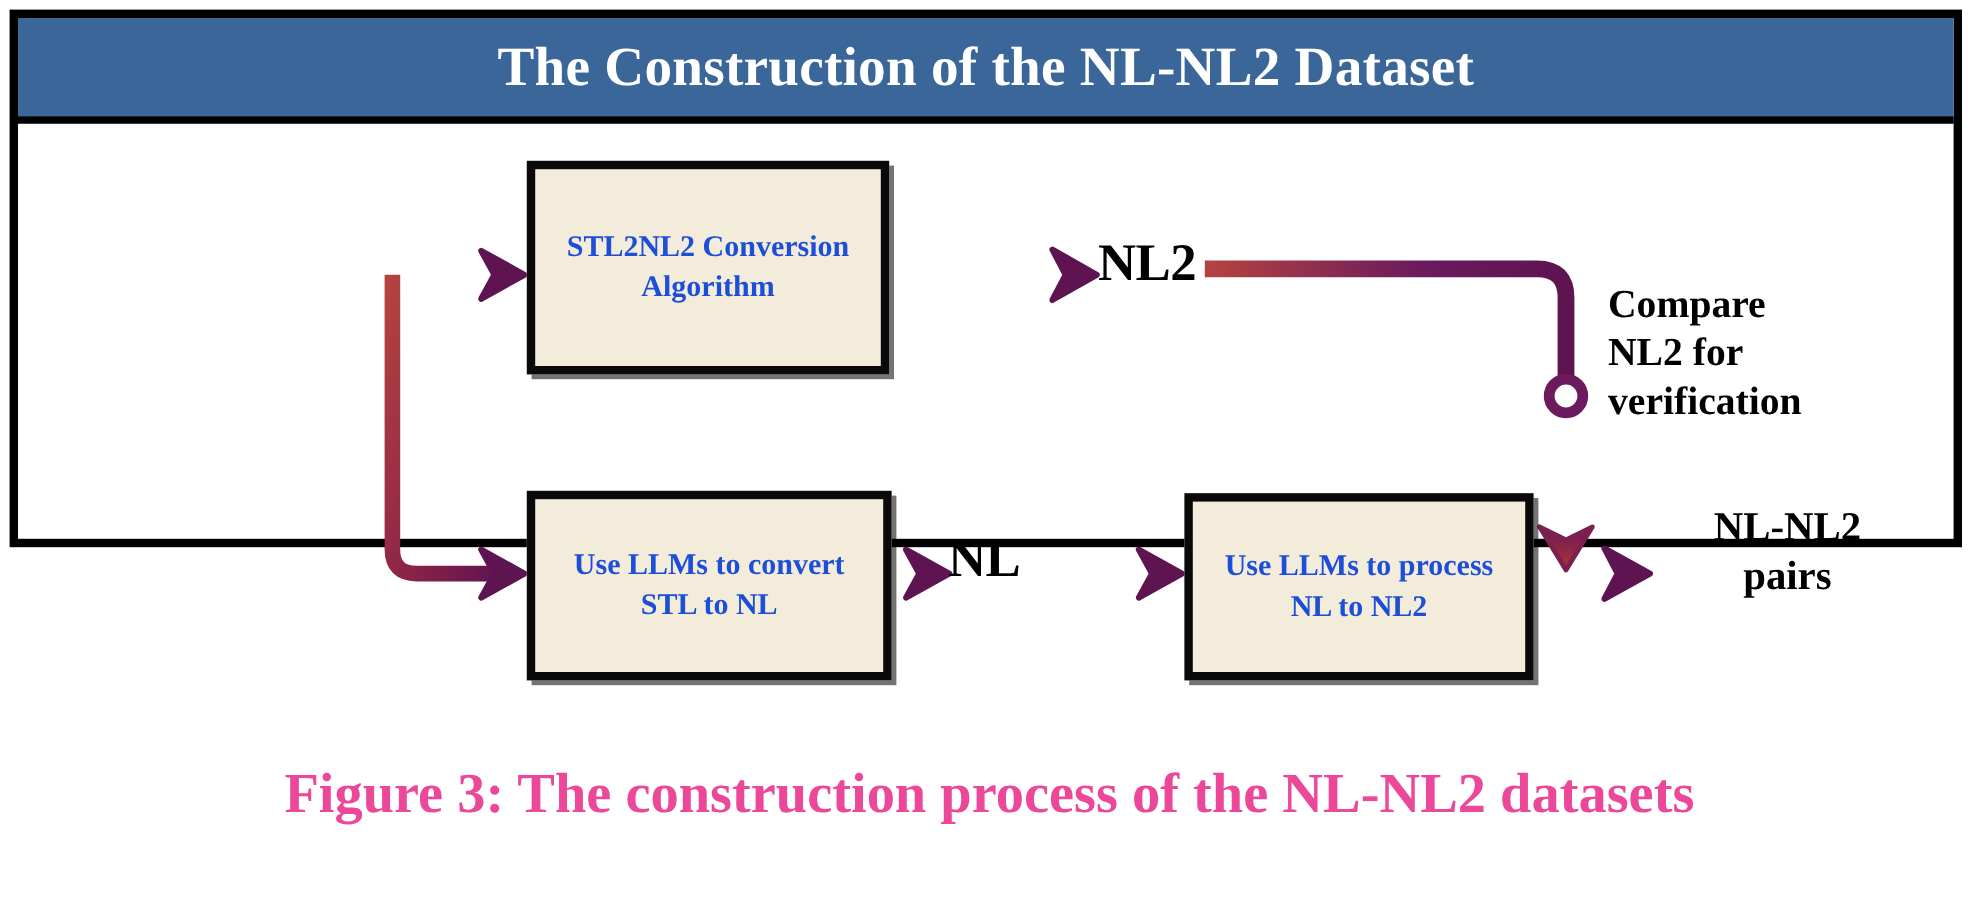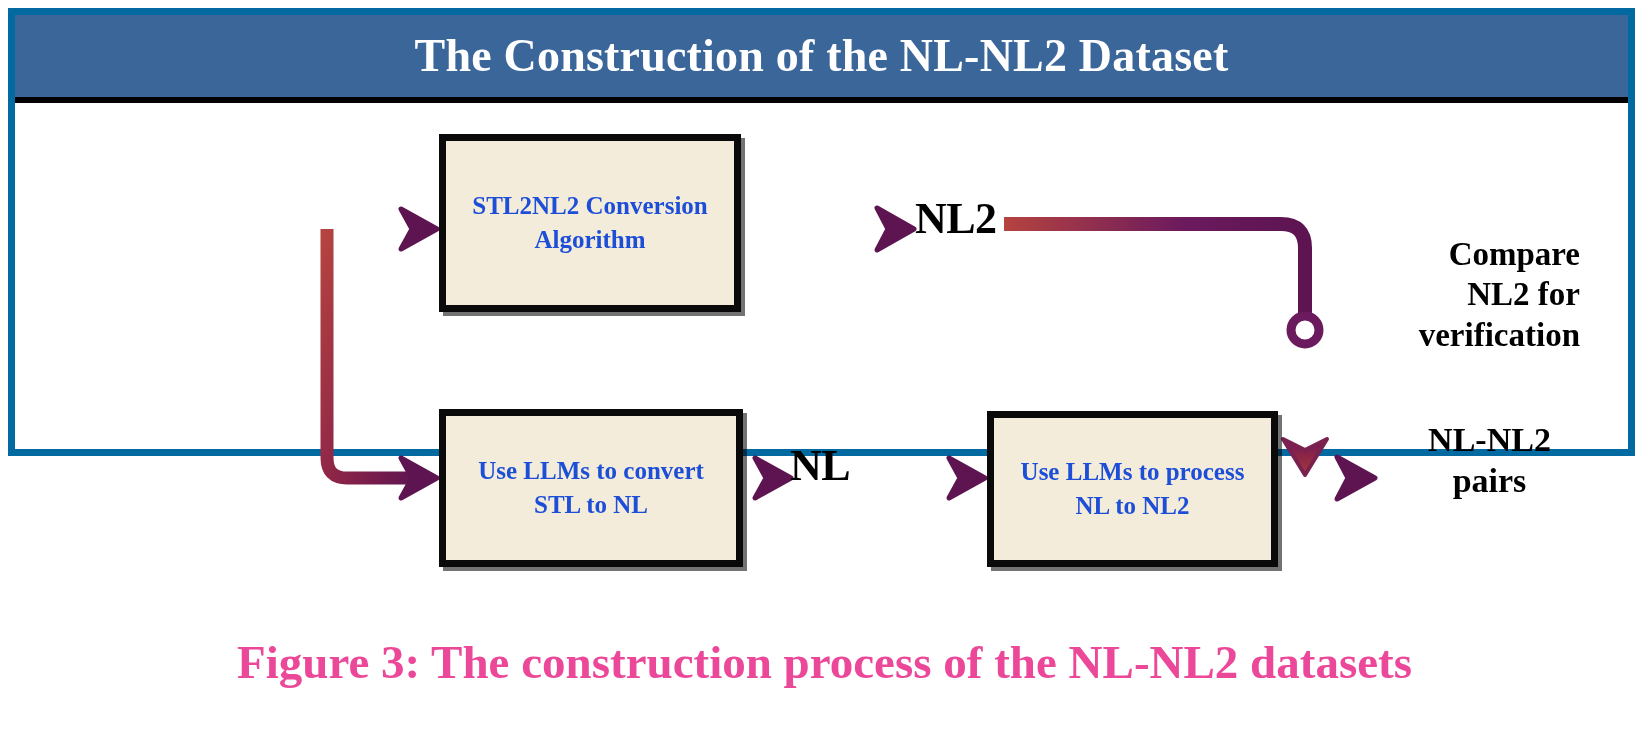--- a/index.html
+++ b/index.html
@@ -19,21 +19,21 @@
     height: 755px;
   }
 
   
   .panel {
     position: absolute;
     left: 8px;
     top: 8px;
     width: 1627px;
     height: 448px;
-    border: 7px solid #0369a1;
+    border: 7px solid #000000;
     box-sizing: border-box;
     background: #ffffff;
   }
 
   
   .title-bar {
     position: absolute;
     left: 0px;
     top: 0px;
     width: 1613px;
@@ -113,21 +113,21 @@
     left: 775px;
     top: 424px;
     font-size: 44px;
     letter-spacing: -0.5px;
   }
   #label-compare {
     left: 1325px;
     top: 219px;
     width: 240px;
     font-size: 33px;
-    text-align: right;
+    text-align: left;
   }
   #label-pairs {
     left: 1372px;
     top: 404px;
     width: 205px;
     font-size: 34px;
     text-align: center;
   }
 
   

